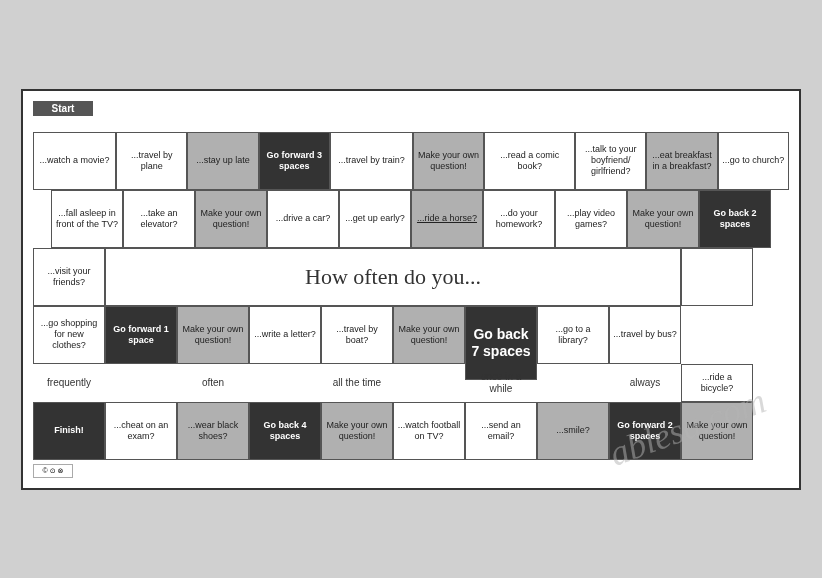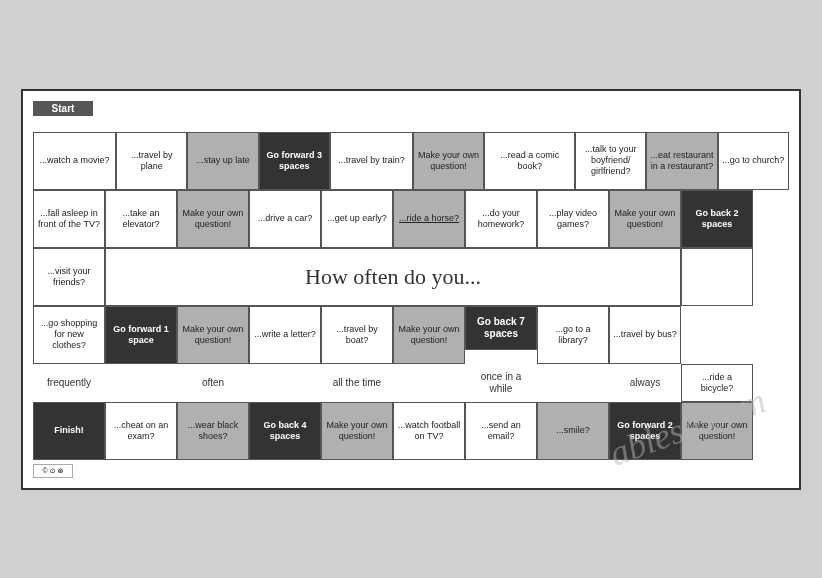--- a/index.html
+++ b/index.html
@@ -112,26 +112,26 @@
     <div class="row" style="height:58px;">
 
       <div class="cell cell-white" style="width:84px; height:58px; font-size:9px;">...watch a movie?</div>
       <div class="cell cell-white" style="width:72px; height:58px; font-size:9px;">...travel by plane</div>
       <div class="cell cell-gray" style="width:72px; height:58px; font-size:9px;">...stay up late</div>
       <div class="cell cell-dark" style="width:72px; height:58px; font-size:9px;">Go forward 3 spaces</div>
       <div class="cell cell-white" style="width:84px; height:58px; font-size:9px;">...travel by train?</div>
       <div class="cell cell-gray" style="width:72px; height:58px; font-size:9px;">Make your own question!</div>
       <div class="cell cell-white" style="width:92px; height:58px; font-size:9px;">...read a comic book?</div>
       <div class="cell cell-white" style="width:72px; height:58px; font-size:9px;">...talk to your boyfriend/ girlfriend?</div>
-      <div class="cell cell-gray" style="width:72px; height:58px; font-size:9px;">...eat restaurant in a restaurant?</div>
+      <div class="cell cell-gray" style="width:72px; height:58px; font-size:9px;">...eat breakfast in a breakfast?</div>
       <div class="cell cell-white" style="width:72px; height:58px; font-size:9px;">...go to church?</div>
     </div>
 
 
-    <div class="row" style="height:58px;">
+    <div class="row" style="height:58px;justify-content:center;">
       <div class="cell cell-white" style="width:72px; height:58px; font-size:9px;">...fall asleep in front of the TV?</div>
       <div class="cell cell-white" style="width:72px; height:58px; font-size:9px;">...take an elevator?</div>
       <div class="cell cell-gray" style="width:72px; height:58px; font-size:9px;">Make your own question!</div>
       <div class="cell cell-white" style="width:72px; height:58px; font-size:9px;">...drive a car?</div>
       <div class="cell cell-white" style="width:72px; height:58px; font-size:9px;">...get up early?</div>
       <div class="cell cell-gray" style="width:72px; height:58px; font-size:9px;text-decoration:underline;">...ride a horse?</div>
       <div class="cell cell-white" style="width:72px; height:58px; font-size:9px;">...do your homework?</div>
       <div class="cell cell-white" style="width:72px; height:58px; font-size:9px;">...play video games?</div>
       <div class="cell cell-gray" style="width:72px; height:58px; font-size:9px;">Make your own question!</div>
       <div class="cell cell-dark" style="width:72px; height:58px; font-size:9px;">Go back 2 spaces</div>
@@ -145,21 +145,21 @@
       <div class="cell cell-white" style="width:72px; height:58px; font-size:9px; border:1px solid #555; display:flex; align-items:center; justify-content:center; text-align:center;"></div>
     </div>
 
     <div class="row" style="height:58px;">
       <div class="cell cell-white" style="width:72px; height:58px; font-size:9px;">...go shopping for new clothes?</div>
       <div class="cell cell-dark" style="width:72px; height:58px; font-size:9px;">Go forward 1 space</div>
       <div class="cell cell-gray" style="width:72px; height:58px; font-size:9px;">Make your own question!</div>
       <div class="cell cell-white" style="width:72px; height:58px; font-size:9px;">...write a letter?</div>
       <div class="cell cell-white" style="width:72px; height:58px; font-size:9px;">...travel by boat?</div>
       <div class="cell cell-gray" style="width:72px; height:58px; font-size:9px;">Make your own question!</div>
-      <div class="cell cell-dark" style="width:72px; height:44px; font-size:10px;">Go back 7 spaces</div>
+      <div class="cell cell-dark" style="width:72px; height:74px; font-size:14px;">Go back 7 spaces</div>
       <div class="cell cell-white" style="width:72px; height:58px; font-size:9px;">...go to a library?</div>
       <div class="cell cell-white" style="width:72px; height:58px; font-size:9px;">...travel by bus?</div>
     </div>
 
     <div class="row" style="height:38px;">
       <div class="cell cell-label" style="width:72px; height:38px; font-size:10px;">frequently</div>
       <div class="cell cell-label" style="width:72px; height:38px;"></div>
       <div class="cell cell-label" style="width:72px; height:38px; font-size:10px;">often</div>
       <div class="cell cell-label" style="width:72px; height:38px;"></div>
       <div class="cell cell-label" style="width:72px; height:38px; font-size:10px;">all the time</div>

